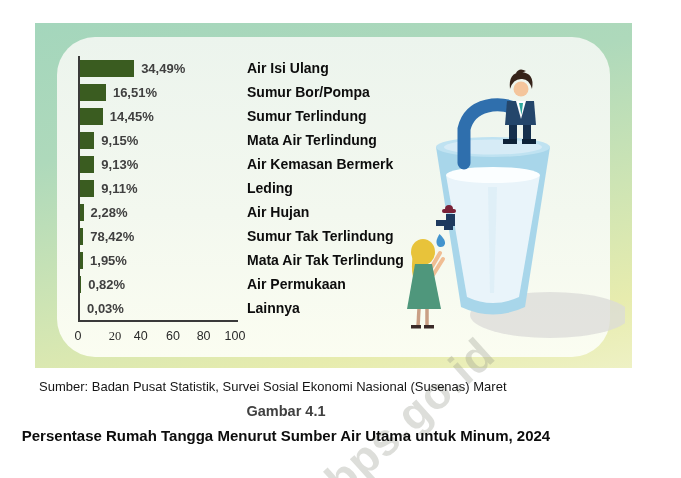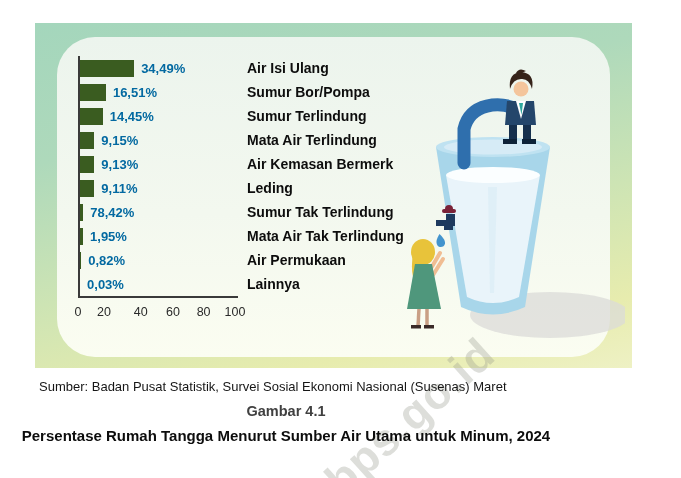--- a/index.html
+++ b/index.html
@@ -15,21 +15,21 @@
     position:absolute;left:57px;top:37px;width:553px;height:320px;border-radius:38px;
     background:linear-gradient(180deg,#ecf4ed 0%,#f3f8ef 55%,#fbfdf1 100%);
   }
   .chart{position:absolute;left:78px;top:56px;width:360px;}
   .rows{
     position:relative;width:158px;
     border-left:2px solid #3a3a3a;border-bottom:2px solid #3a3a3a;
   }
   .row{position:relative;height:24px;display:flex;align-items:center;}
   .bar{height:17px;flex:0 0 auto;}
-  .value{margin-left:7px;font-size:13px;font-weight:bold;white-space:nowrap;color:#0369a1;}
+  .value{margin-left:7px;font-size:13px;font-weight:bold;white-space:nowrap;color:#404040;}
   .category{
     position:absolute;left:167px;top:50%;transform:translateY(-50%);
     font-size:14px;font-weight:bold;white-space:nowrap;color:#0d0d0d;
   }
   .ticks{position:relative;height:16px;margin-top:7px;}
   .tick{position:absolute;transform:translateX(-50%);font-size:12.5px;color:#2a2a2a;}
   .illustration{position:absolute;left:400px;top:45px;}
   .watermark{
     position:absolute;left:278px;top:338px;width:264px;height:158px;
     display:flex;align-items:center;justify-content:center;
@@ -80,20 +80,25 @@
       <span class="value">9,13%</span>
       <span class="category">Air Kemasan Bermerk</span>
     </div>
 
     <div class="row">
       <div class="bar" style="width: 14.3027px; background: rgb(58, 92, 32);"></div>
       <span class="value">9,11%</span>
       <span class="category">Leding</span>
     </div>
 
+    <div class="row">
+      <div class="bar" style="width: 3.5796px; background: rgb(58, 92, 32);"></div>
+      <span class="value">2,28%</span>
+      <span class="category">Air Hujan</span>
+    </div>
 
     <div class="row">
       <div class="bar" style="width: 3.2813px; background: rgb(58, 92, 32);"></div>
       <span class="value">78,42%</span>
       <span class="category">Sumur Tak Terlindung</span>
     </div>
 
     <div class="row">
       <div class="bar" style="width: 3.0615px; background: rgb(58, 92, 32);"></div>
       <span class="value">1,95%</span>
@@ -108,21 +113,21 @@
 
     <div class="row">
       <div class="bar" style="width: 0.0471px; background: rgb(58, 92, 32);"></div>
       <span class="value">0,03%</span>
       <span class="category">Lainnya</span>
     </div>
   </div>
     <div class="ticks">
     <span class="tick" style="left: 0px;">0</span>
 
-    <span class="tick" style="left: 26px;">20</span>
+    <span class="tick" style="left: 37px; font-family: Liberation Serif, serif;">20</span>
 
     <span class="tick" style="left: 62.8px; text-align: center;">40</span>
 
     <span class="tick" style="left: 95px; text-align: right;">60</span>
 
     <span class="tick" style="left: 125.6px;">80</span>
 
     <span class="tick" style="left: 157px;">100</span>
   </div>
   </div>

